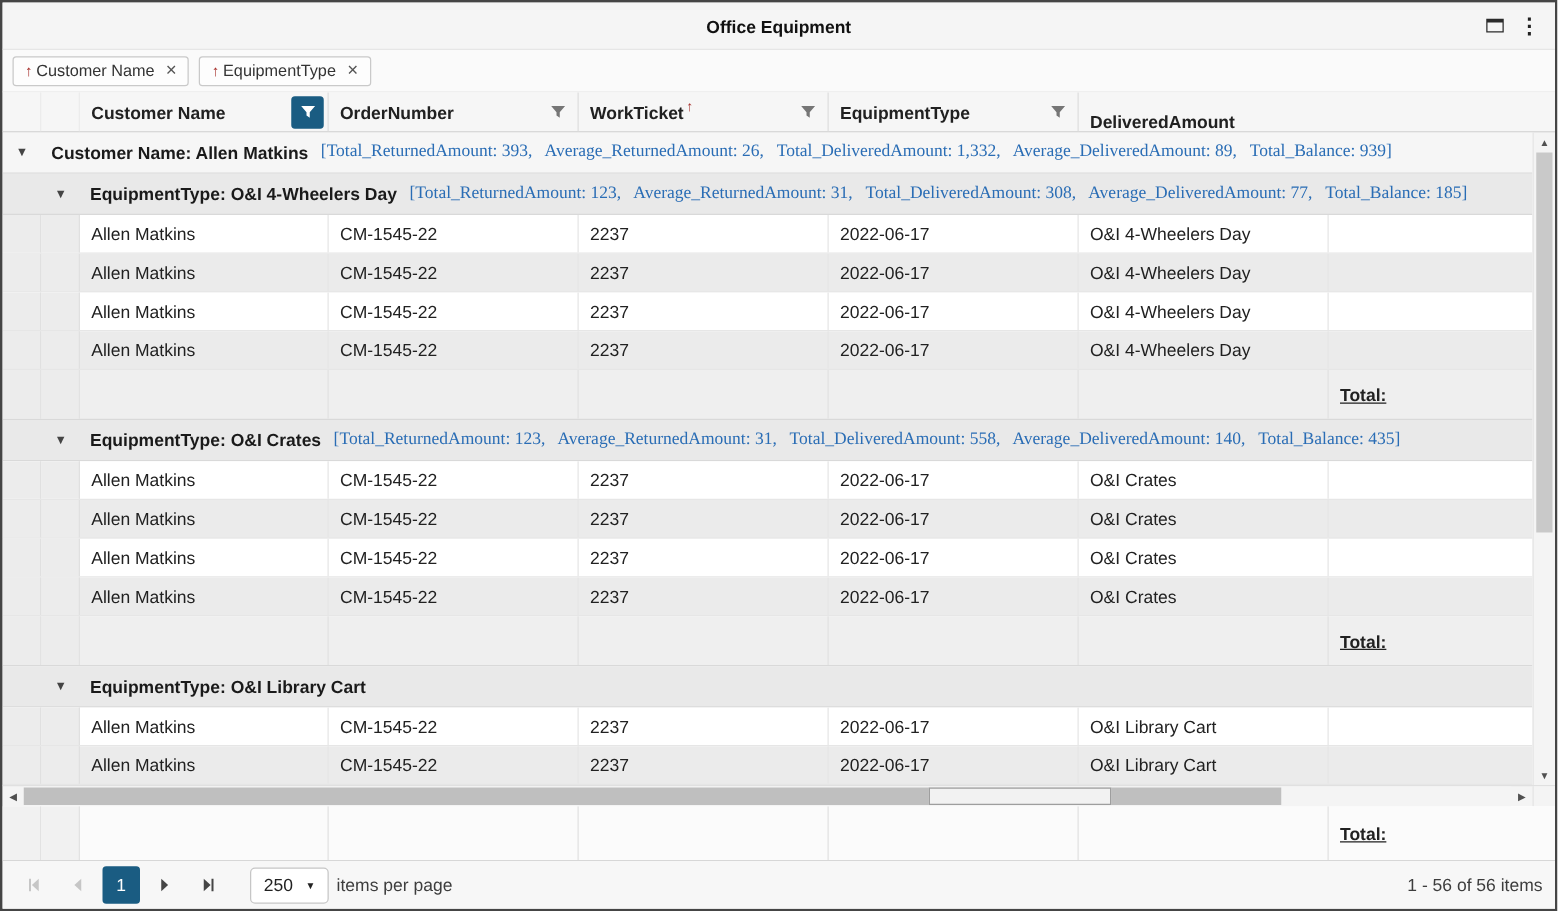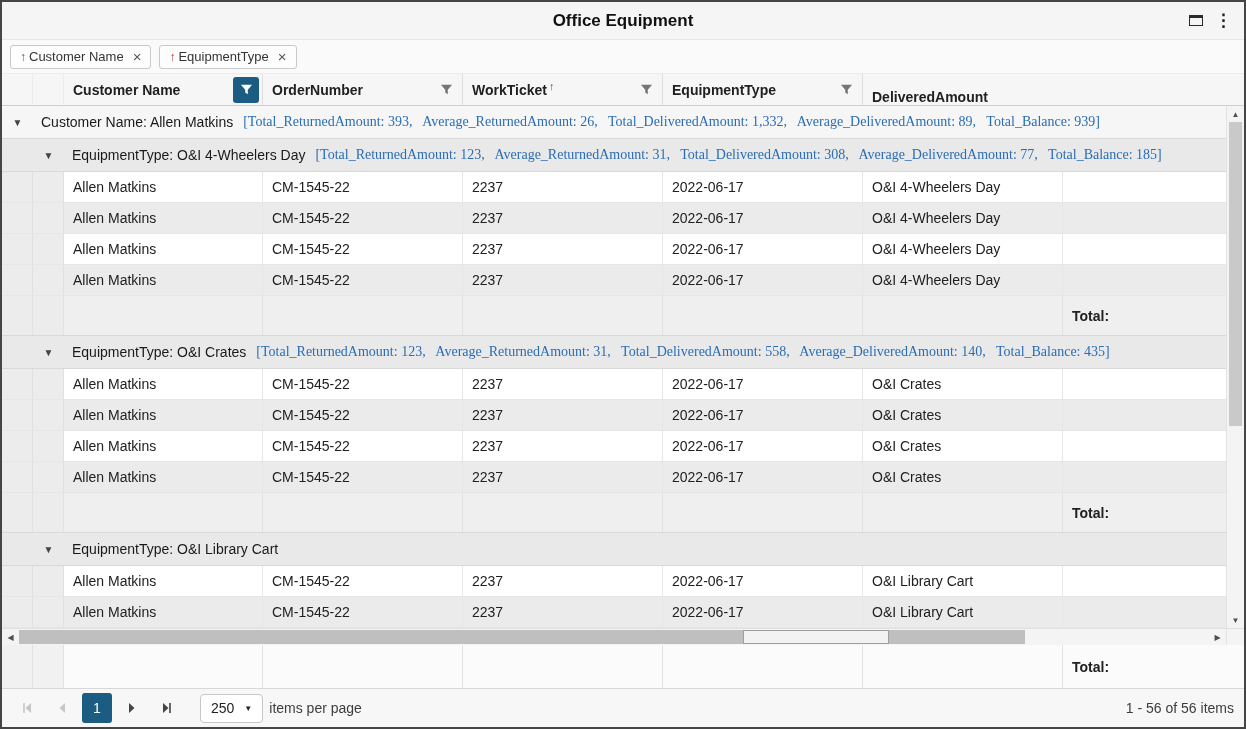--- a/index.html
+++ b/index.html
@@ -3,21 +3,21 @@
 <meta charset="utf-8">
 <title>Office Equipment</title>
 <style>
   :root{ --accent:#1a5c82; --link:#2a6db5; --red:#a8322e; }
   *{margin:0;padding:0;box-sizing:border-box;}
   body{margin:0;background:#fff;font-family:"Liberation Sans",sans-serif;}
   .window{width:1246px;height:729px;border:2px solid #454545;background:#fff;display:flex;flex-direction:column;font-size:14px;color:#212121;overflow:hidden;}
 
   
   .titlebar{flex:0 0 38px;background:#f5f5f5;border-bottom:1px solid #e6e6e6;display:flex;align-items:center;position:relative;}
-  .title{flex:1;text-align:center;font-weight:700;font-size:17px;color:#111;}
+  .title{flex:1;text-align:center;font-weight:700;font-size:14px;color:#111;}
   .titlebar-icons{position:absolute;right:12px;top:0;height:100%;display:flex;align-items:center;gap:12px;}
   .win-icon{width:14px;height:11px;border:1px solid #2b2b2b;border-top:3px solid #2b2b2b;display:inline-block;cursor:pointer;}
   .kebab{font-size:17px;font-weight:700;color:#222;line-height:1;cursor:pointer;}
 
   
   .group-panel{flex:0 0 34px;background:#fafafa;display:flex;align-items:center;gap:8px;padding:0 8px;border-bottom:1px solid #ececec;}
   .chip{display:inline-flex;align-items:center;gap:6px;border:1px solid #c9c9c9;background:#fdfdfd;border-radius:3px;height:24px;padding:0 9px;font-size:13px;cursor:pointer;color:#333;}
   .chip .sort-arrow{color:var(--red);font-weight:700;font-size:12px;margin-right:-3px;}
   .chip-close{color:#555;font-size:15px;line-height:1;margin-left:3px;cursor:pointer;}
 
@@ -42,27 +42,27 @@
   .cell{display:flex;align-items:center;padding:0 9px;border-right:1px solid #e6e6e6;overflow:hidden;white-space:nowrap;}
   .cell.indent{flex:0 0 31px;width:31px;padding:0;background:#ececec;border-right:1px solid #e0e0e0;}
 
   
   .row.group-top{height:33px;background:#f6f6f6;border-bottom:1px solid #d9d9d9;}
   .row.group-sub{height:33px;background:#e9e9e9;border-bottom:1px solid #d9d9d9;}
   .sp-cell{flex:0 0 31px;width:31px;}
   .arrow-cell{flex:0 0 31px;width:31px;display:flex;align-items:center;justify-content:center;}
   .expander{font-size:10px;color:#444;cursor:pointer;}
   .group-content{flex:1;display:flex;align-items:center;padding-left:8px;overflow:hidden;white-space:nowrap;min-width:0;}
-  .group-label{font-weight:400;margin-right:10px;color:#1a1a1a;}
+  .group-label{font-weight:700;margin-right:10px;color:#1a1a1a;}
   .aggregates{color:var(--link);white-space:pre;font-family:Liberation Serif, serif;}
 
   
   .row.gfooter{height:40px;background:#efefef;border-bottom:1px solid #d9d9d9;}
   .row.gfooter .cell{border-right:1px solid #e2e2e2;}
-  .total{font-weight:700;}
+  .total{font-weight:700;text-decoration:underline;}
 
   
   .vscroll{flex:0 0 18px;background:#f4f4f4;border-left:1px solid #e3e3e3;display:flex;flex-direction:column;}
   .vs-btn{flex:0 0 16px;display:flex;align-items:center;justify-content:center;color:#505050;font-size:8px;cursor:pointer;}
   .vs-track{flex:1;position:relative;}
   .vs-thumb{position:absolute;top:0;left:2px;right:2px;height:62%;background:#c9c9c9;cursor:pointer;}
 
   
   .hscroll{flex:0 0 17px;display:flex;background:#f4f4f4;border-top:1px solid #e0e0e0;}
   .hs-btn{flex:0 0 17px;display:flex;align-items:center;justify-content:center;color:#505050;font-size:8px;cursor:pointer;}

